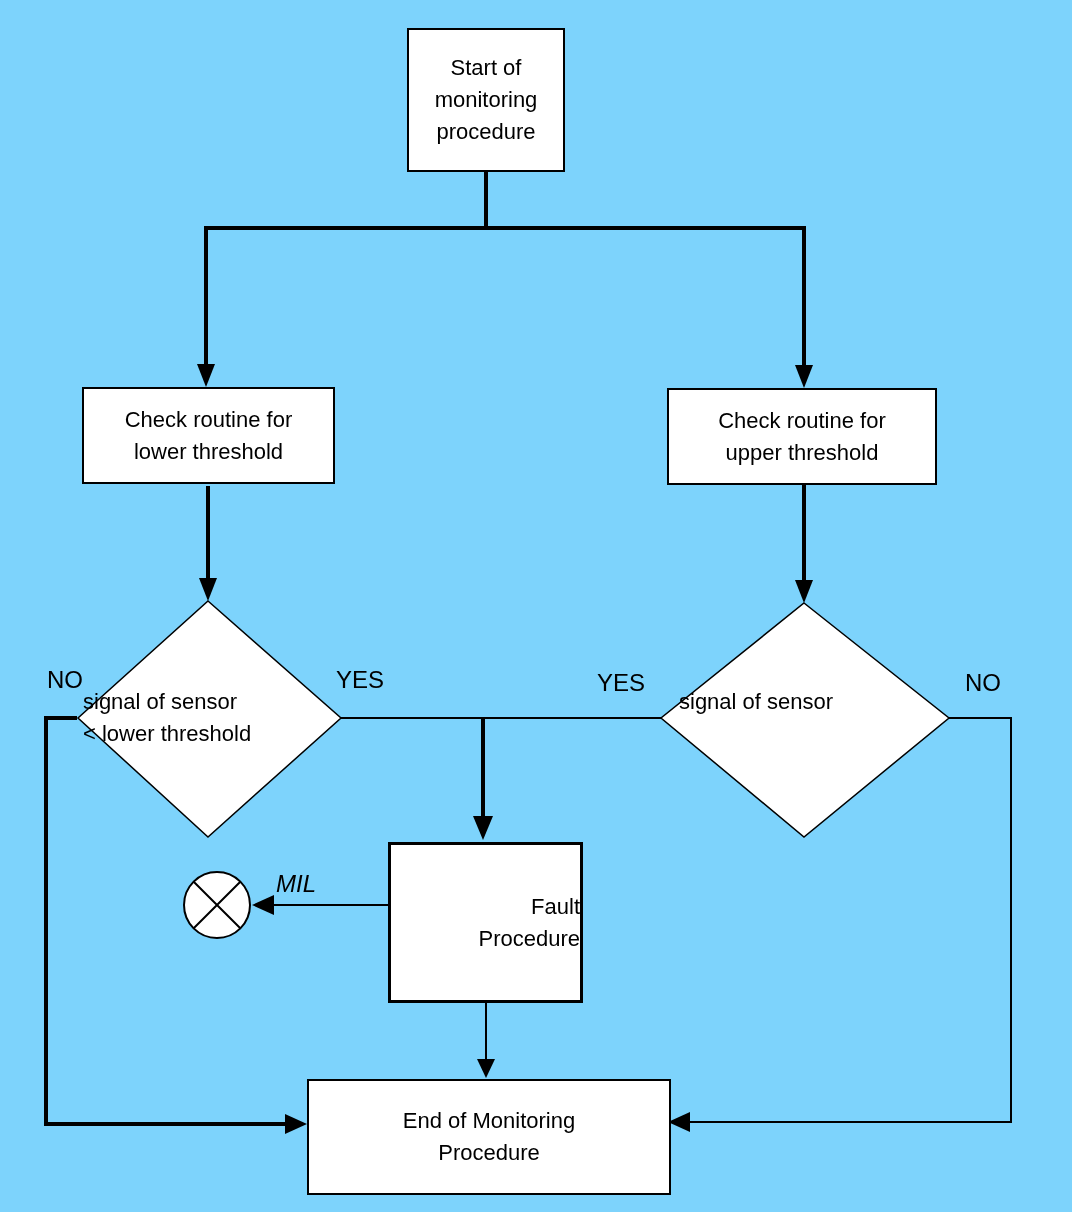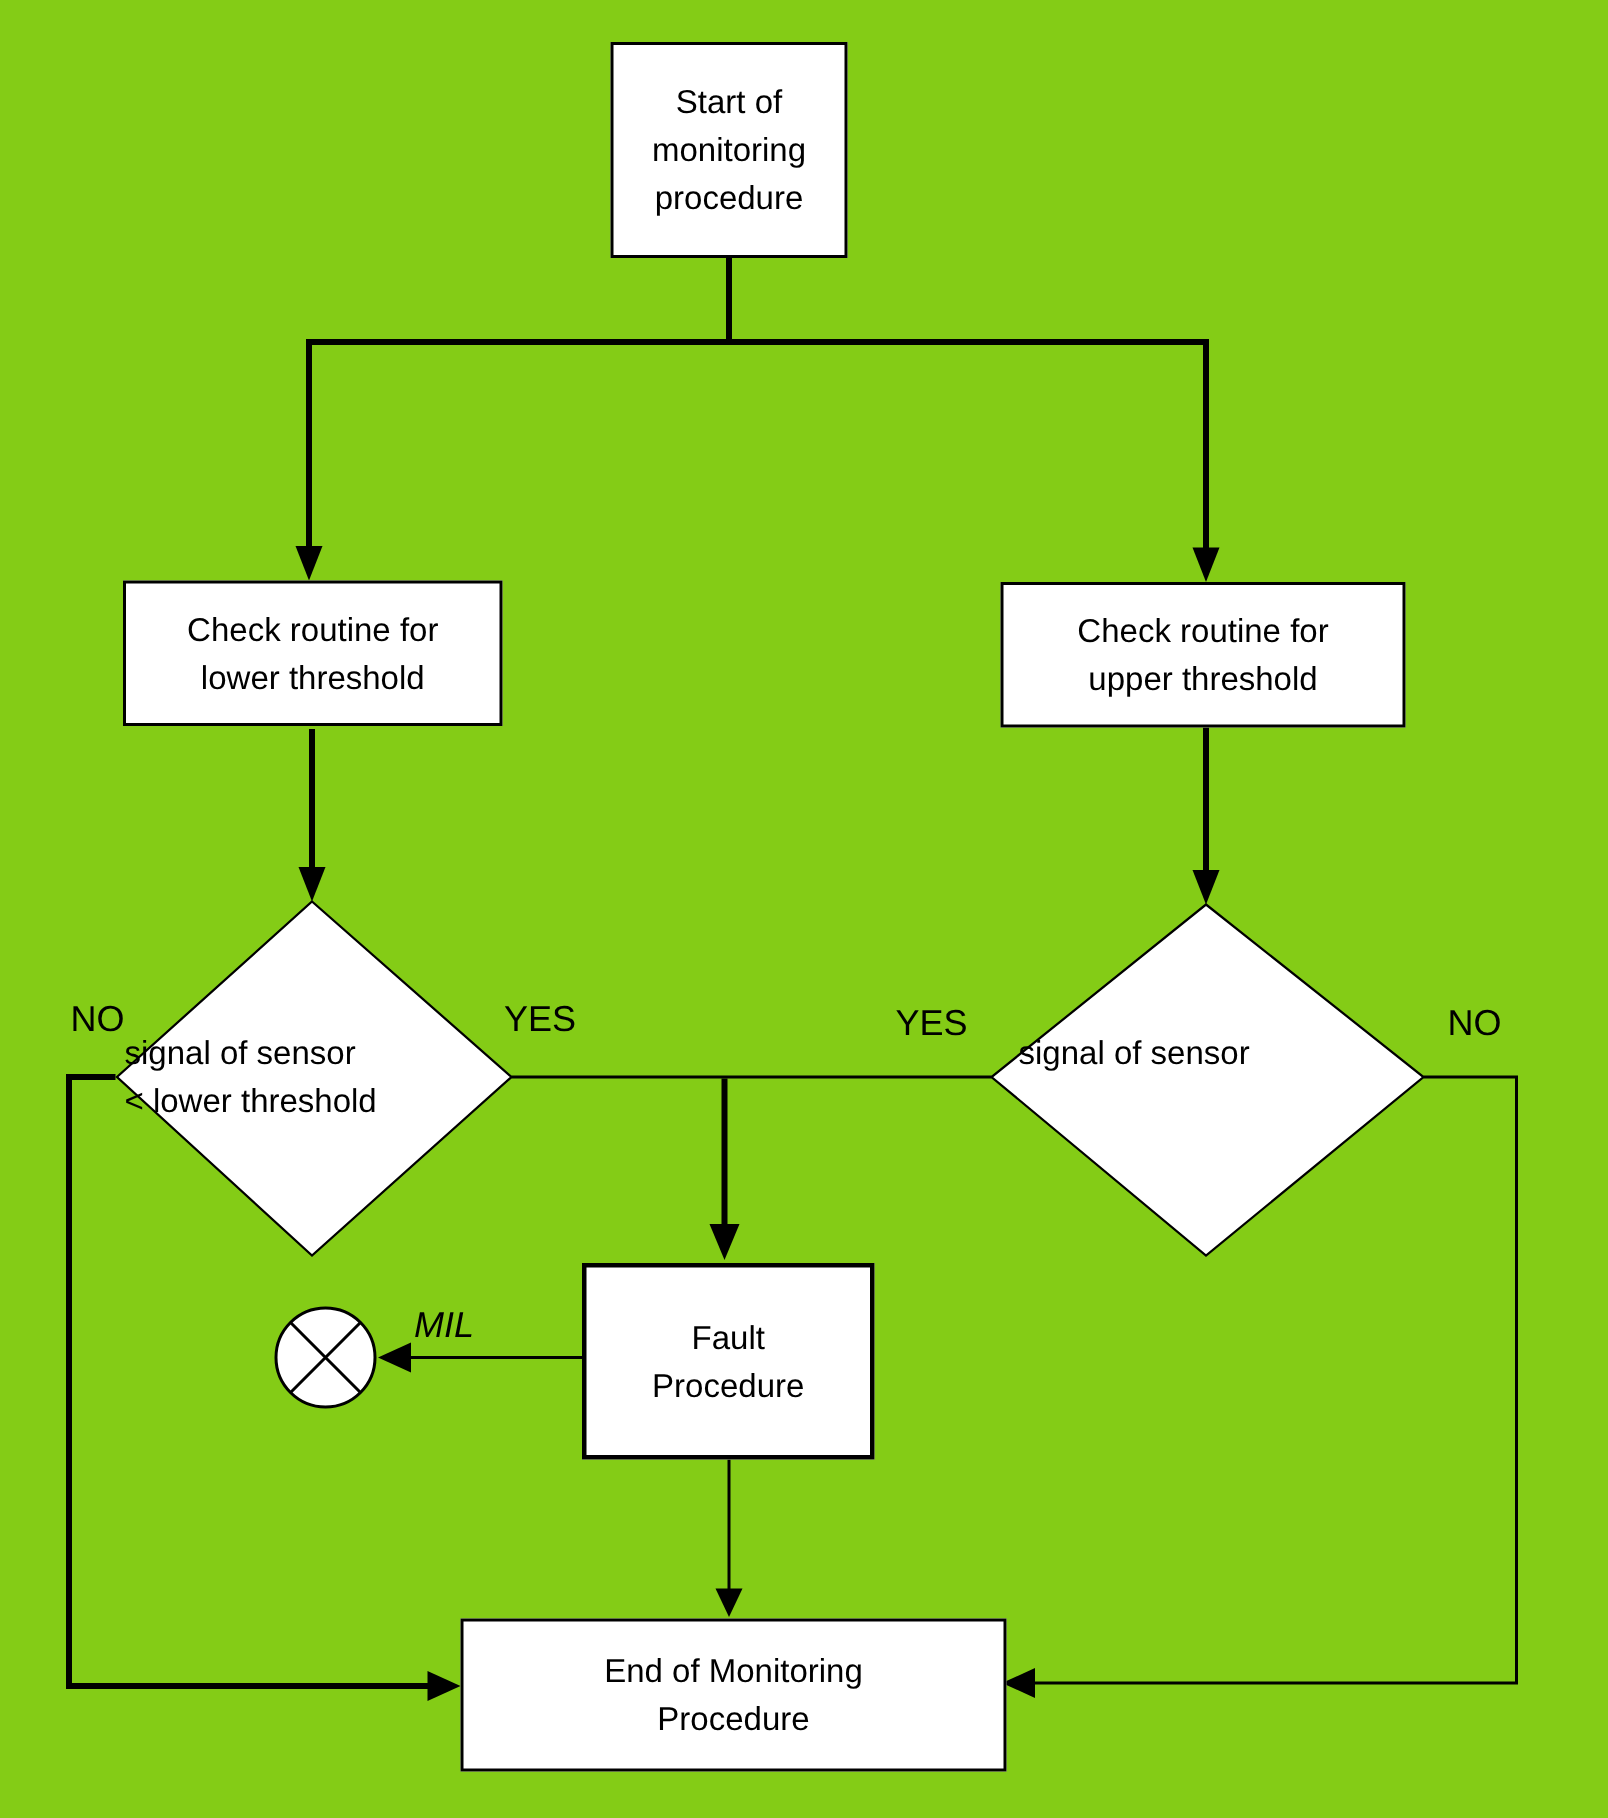--- a/index.html
+++ b/index.html
@@ -4,21 +4,21 @@
 <style>
   html, body {
     margin: 0;
     padding: 0;
     background: #ffffff;
   }
   .stage {
     position: relative;
     width: 1072px;
     height: 1212px;
-    background: #84cc16;
+    background: #7dd3fc;
     font-family: "Liberation Sans", sans-serif;
     color: #000000;
     overflow: hidden;
   }
   .connector-layer {
     position: absolute;
     left: 0;
     top: 0;
     width: 1072px;
     height: 1212px;
@@ -33,22 +33,22 @@
     align-items: center;
     justify-content: center;
     text-align: center;
     font-size: 22px;
     line-height: 32px;
     white-space: nowrap;
   }
   .box-start   { left: 407px; top: 28px;   width: 158px; height: 144px; }
   .box-chk-lo  { left: 82px;  top: 387px;  width: 253px; height: 97px;  }
   .box-chk-hi  { left: 667px; top: 388px;  width: 270px; height: 97px;  }
-  .box-fault   { left: 388px; top: 842px;  width: 195px; height: 131px; border-width: 3px; }
-  .box-end     { left: 307px; top: 1079px; width: 364px; height: 102px;  }
+  .box-fault   { left: 388px; top: 842px;  width: 195px; height: 161px; border-width: 3px; align-items: flex-end; }
+  .box-end     { left: 307px; top: 1079px; width: 364px; height: 116px;  }
   .dtext {
     position: absolute;
     width: 250px;
     text-align: left;
     font-size: 22px;
     line-height: 32px;
     white-space: nowrap;
   }
   .dtext-lo { left: 83px;  top: 686px; }
   .dtext-hi { left: 679px; top: 686px; }

